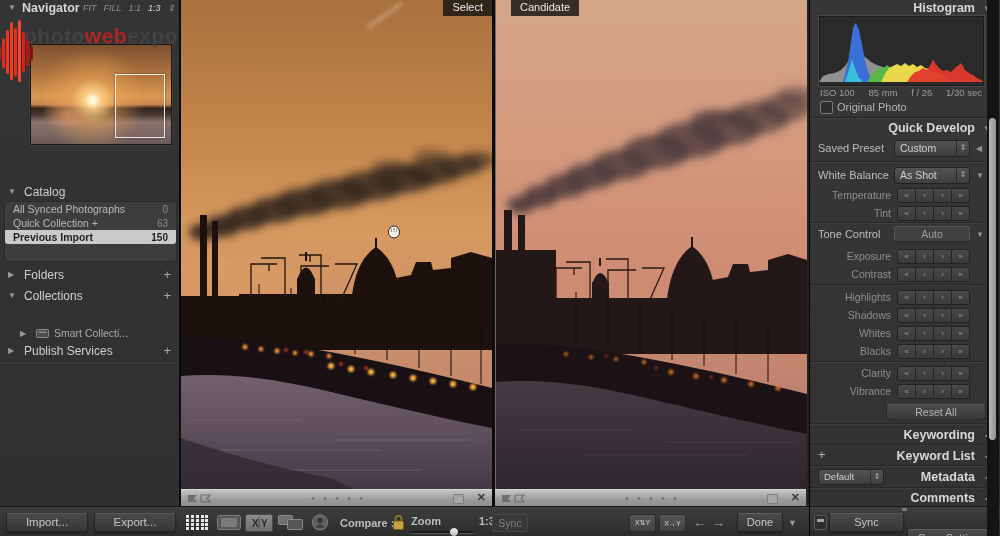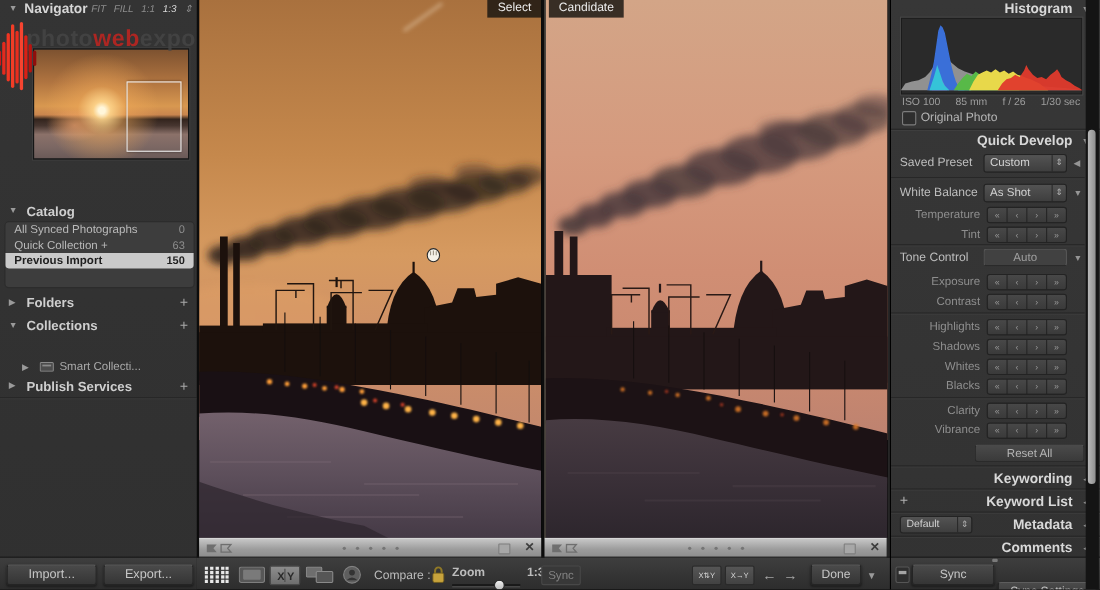--- a/index.html
+++ b/index.html
@@ -3,21 +3,21 @@
 <meta charset="utf-8">
 <style>
   html,body{margin:0;padding:0;background:#111;}
   #root{position:relative;width:1000px;height:536px;background:#262626;overflow:hidden;
         font-family:"Liberation Sans",sans-serif;-webkit-font-smoothing:antialiased;}
   .abs{position:absolute;}
   
   #left-panel{left:0;top:0;width:179px;height:536px;background:linear-gradient(#343434,#303030);border-right:2px solid #121212;}
   .tri{position:absolute;font-size:8px;color:#9a9a9a;line-height:8px;}
   .sec-h{position:absolute;left:0;width:179px;height:16px;}
-  .sec-h .lbl{position:absolute;left:24px;top:1px;font-size:12px;font-weight:bold;color:#cfcfcf;}
+  .sec-h .lbl{position:absolute;left:24px;top:1px;font-size:12px;font-weight:normal;color:#cfcfcf;}
   .sec-h .plus{position:absolute;right:8px;top:0;font-size:13px;color:#a8a8a8;}
   .navmodes{position:absolute;right:4px;top:3px;display:flex;gap:7px;font-size:9px;color:#8d8d8d;}
   .navmodes .on{color:#d8d8d8;}
   #wmark{left:24px;top:24px;font-size:21px;font-weight:bold;letter-spacing:.5px;z-index:4;opacity:.85;}
   #wmark .g{color:#454545;margin-top:13px;} #wmark .r{color:#c32420;}
   #thumb{left:30px;top:44px;width:140px;height:99px;border:1px solid #161616;box-shadow:0 0 0 1px #3f3f3f;
     background:
       radial-gradient(circle at 44% 56%, #fff6da 0 3px, rgba(255,214,140,.9) 8px, rgba(242,170,88,.5) 22px, rgba(220,140,70,0) 52px),
       linear-gradient(#7d5230 0%, #b07440 30%, #d89850 52%, #c9854e 60%, #33241d 64%, #473630 70%, #8b7169 78%, #7b6763 90%, #6b5a58 100%);}
   .thumb-box{position:absolute;left:60%;top:29%;width:34%;height:63%;border:1px solid #ececec;box-shadow:0 0 2px rgba(0,0,0,.5);}
@@ -382,21 +382,21 @@
               </g>
           </g>
           <path d="M0,382 C50,378 100,386 150,398 C210,412 260,424 311,434 L311,489 L0,489 Z" fill="url(#snowR)"></path>
           <g stroke="#51444c" stroke-width="2" opacity=".35">
             <path d="M20,430 H140"></path>
               <path d="M90,455 H250"></path>
               <path d="M170,442 H300"></path>
           </g>
         </svg>
       </div>
-      <div class="badge" style="left:4px">Candidate</div>
+      <div class="badge" style="left:16px">Candidate</div>
       <div class="pane-footer">
         <svg class="abs" style="left:6px;top:4px" width="28" height="10" viewBox="0 0 28 10">
           <path d="M1,1 h9 l-3,3.5 3,3.5 h-9 z" fill="#6f6f6f"></path>
           <path d="M14,1 h9 l-3,3.5 3,3.5 h-9 z" fill="none" stroke="#6f6f6f" stroke-width="1.2"></path>
         </svg>
         <span class="dots">
             <i></i>
             <i></i>
             <i></i>
             <i></i>
@@ -446,21 +446,21 @@
       <svg class="abs" style="left:99px;top:8px" width="26" height="15" viewBox="0 0 26 15">
         <rect x="0.5" y="0.5" width="14" height="9" rx="1" fill="#6e6e6e" stroke="#8a8a8a"></rect>
         <rect x="9.5" y="4.5" width="15" height="10" rx="1" fill="#565656" stroke="#8a8a8a"></rect>
       </svg>
       <svg class="abs" style="left:132px;top:7px" width="18" height="17" viewBox="0 0 18 17">
         <circle cx="9" cy="8.5" r="7.6" fill="#5e5e5e" stroke="#828282"></circle>
         <circle cx="9" cy="6.5" r="2.6" fill="#333"></circle>
         <path d="M4,13.5 q5,-5 10,0 z" fill="#333"></path>
       </svg>
 
-      <span class="tb-lab" style="left:161px;top:10px;font-weight:normal">Compare :</span>
+      <span class="tb-lab" style="left:161px;top:10px;font-weight:bold">Compare :</span>
       <svg class="abs" style="left:213px;top:7px" width="13" height="17" viewBox="0 0 13 17">
         <path d="M3.5,7 V5 a3,3.2 0 0 1 6,0 V7" fill="none" stroke="#8f7826" stroke-width="1.8"></path>
         <rect x="1.5" y="7" width="10" height="8.5" rx="1.5" fill="#c7a33c" stroke="#6d5a1e" stroke-width=".8"></rect>
       </svg>
       <span class="tb-lab" style="left:232px;top:8px">Zoom</span>
       <div class="abs" style="left:232px;top:24px;width:62px;height:2px;background:#191919;border-bottom:1px solid #5a5a5a"></div>
       <div class="abs" style="left:270px;top:20px;width:8px;height:8px;border-radius:50%;background:linear-gradient(#efefef,#bdbdbd);border:1px solid #2a2a2a"></div>
       <span class="tb-lab" style="left:300px;top:8px">1:3</span>
 
       <div class="abs" style="left:313px;top:7px;width:34px;height:16px;background:#383838;border:1px solid #484848;border-radius:2px;

